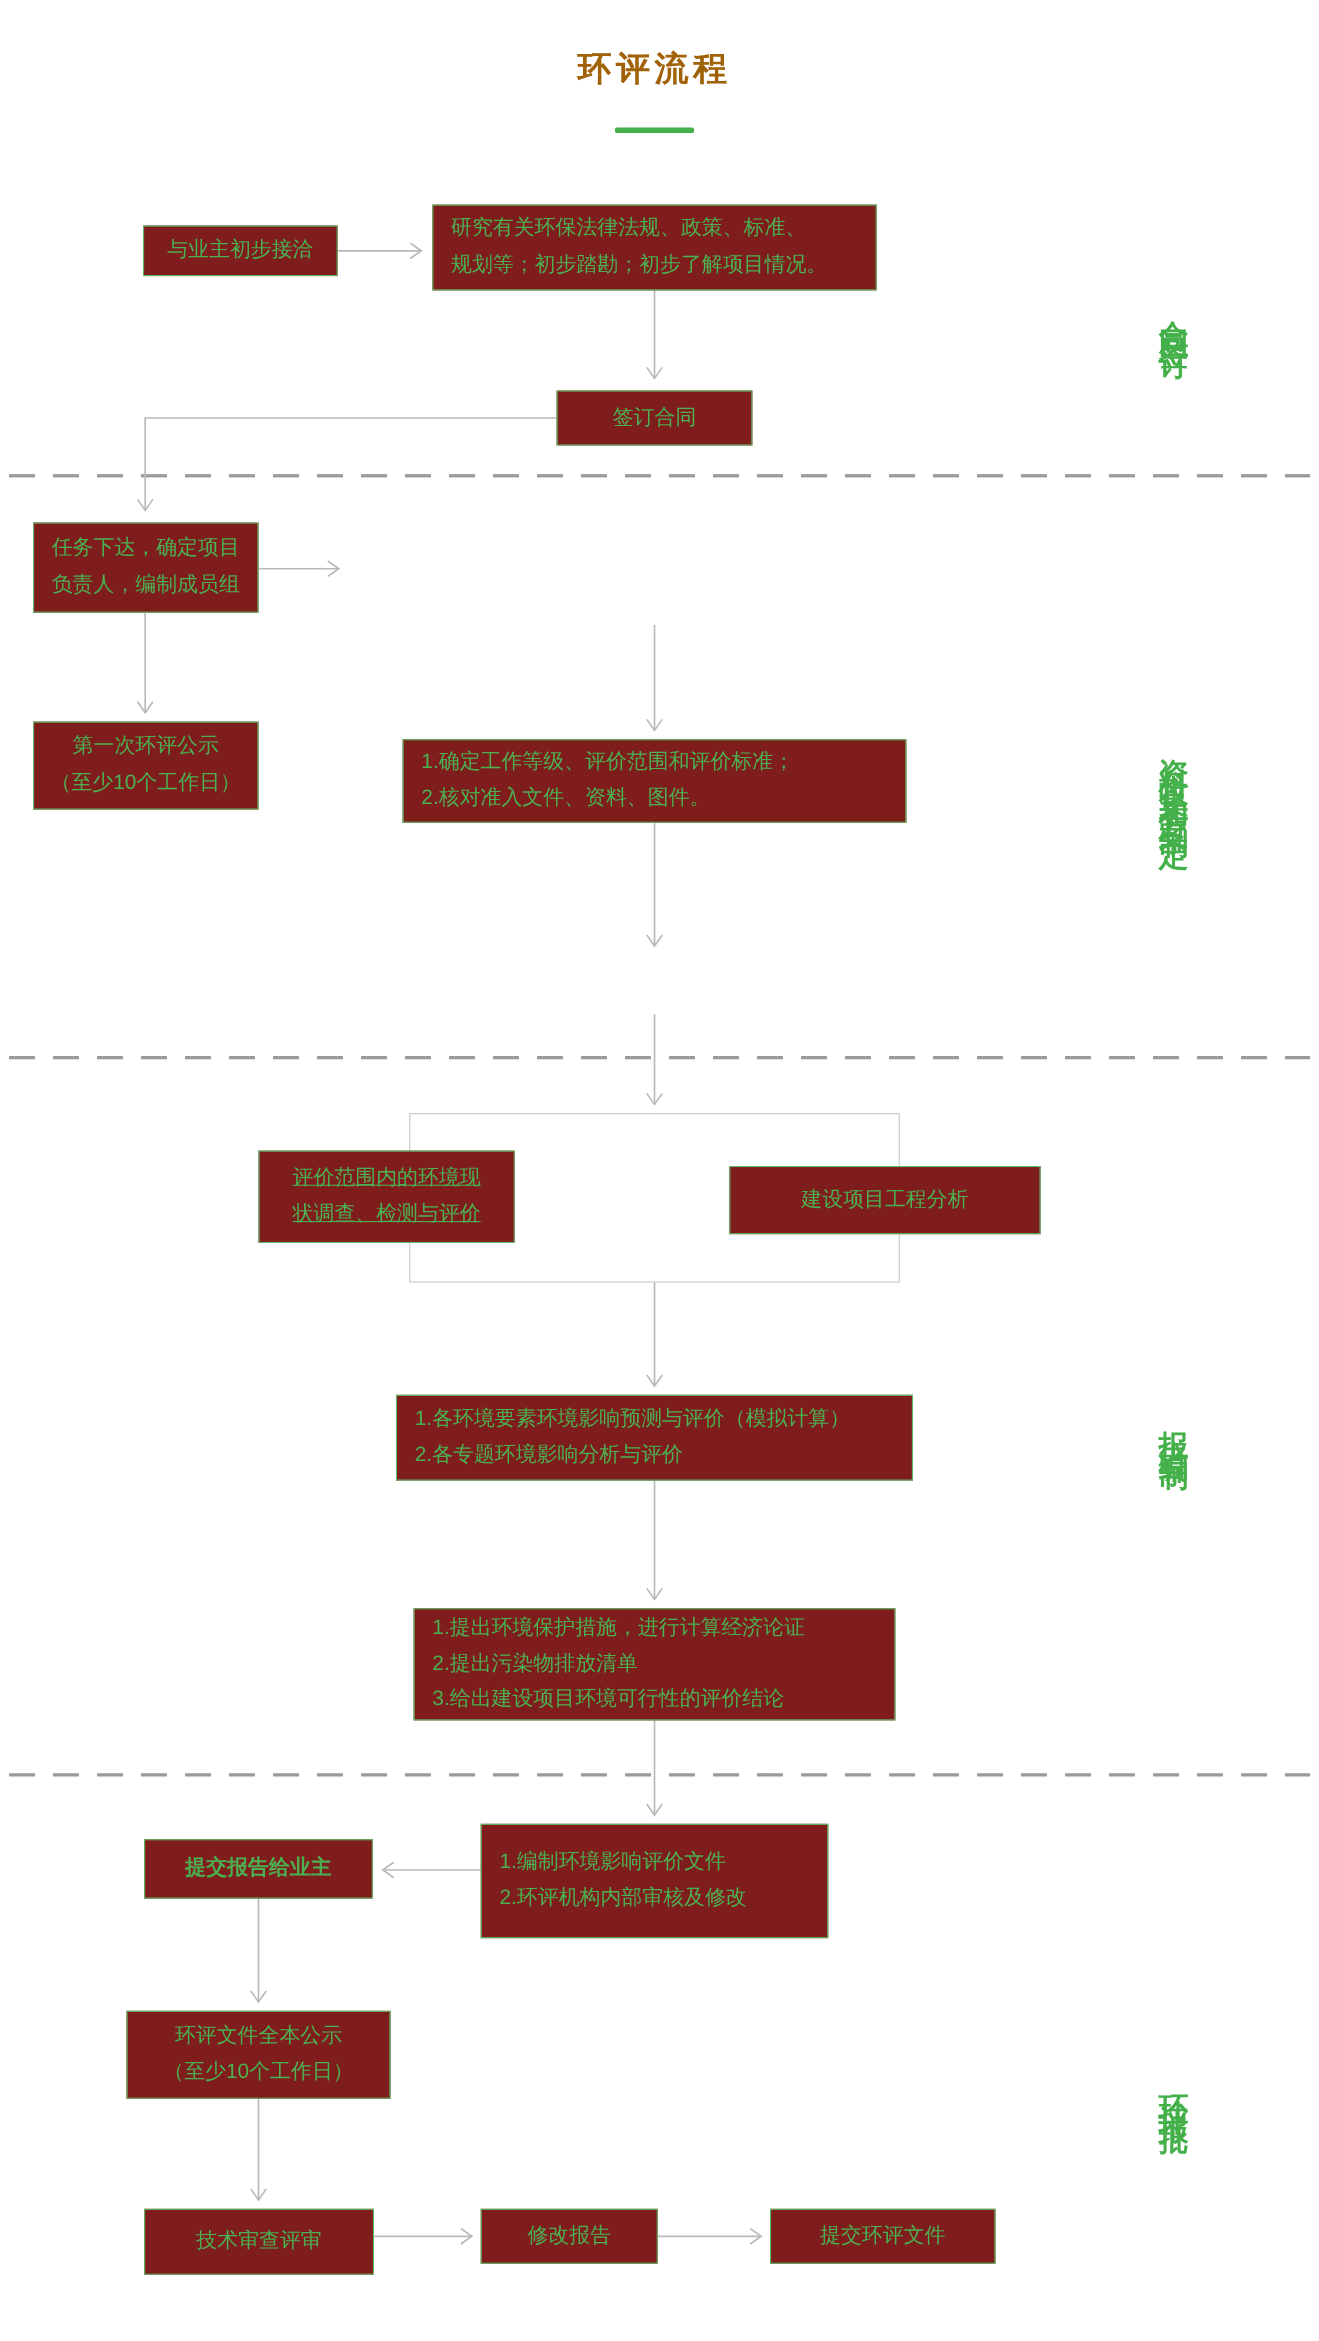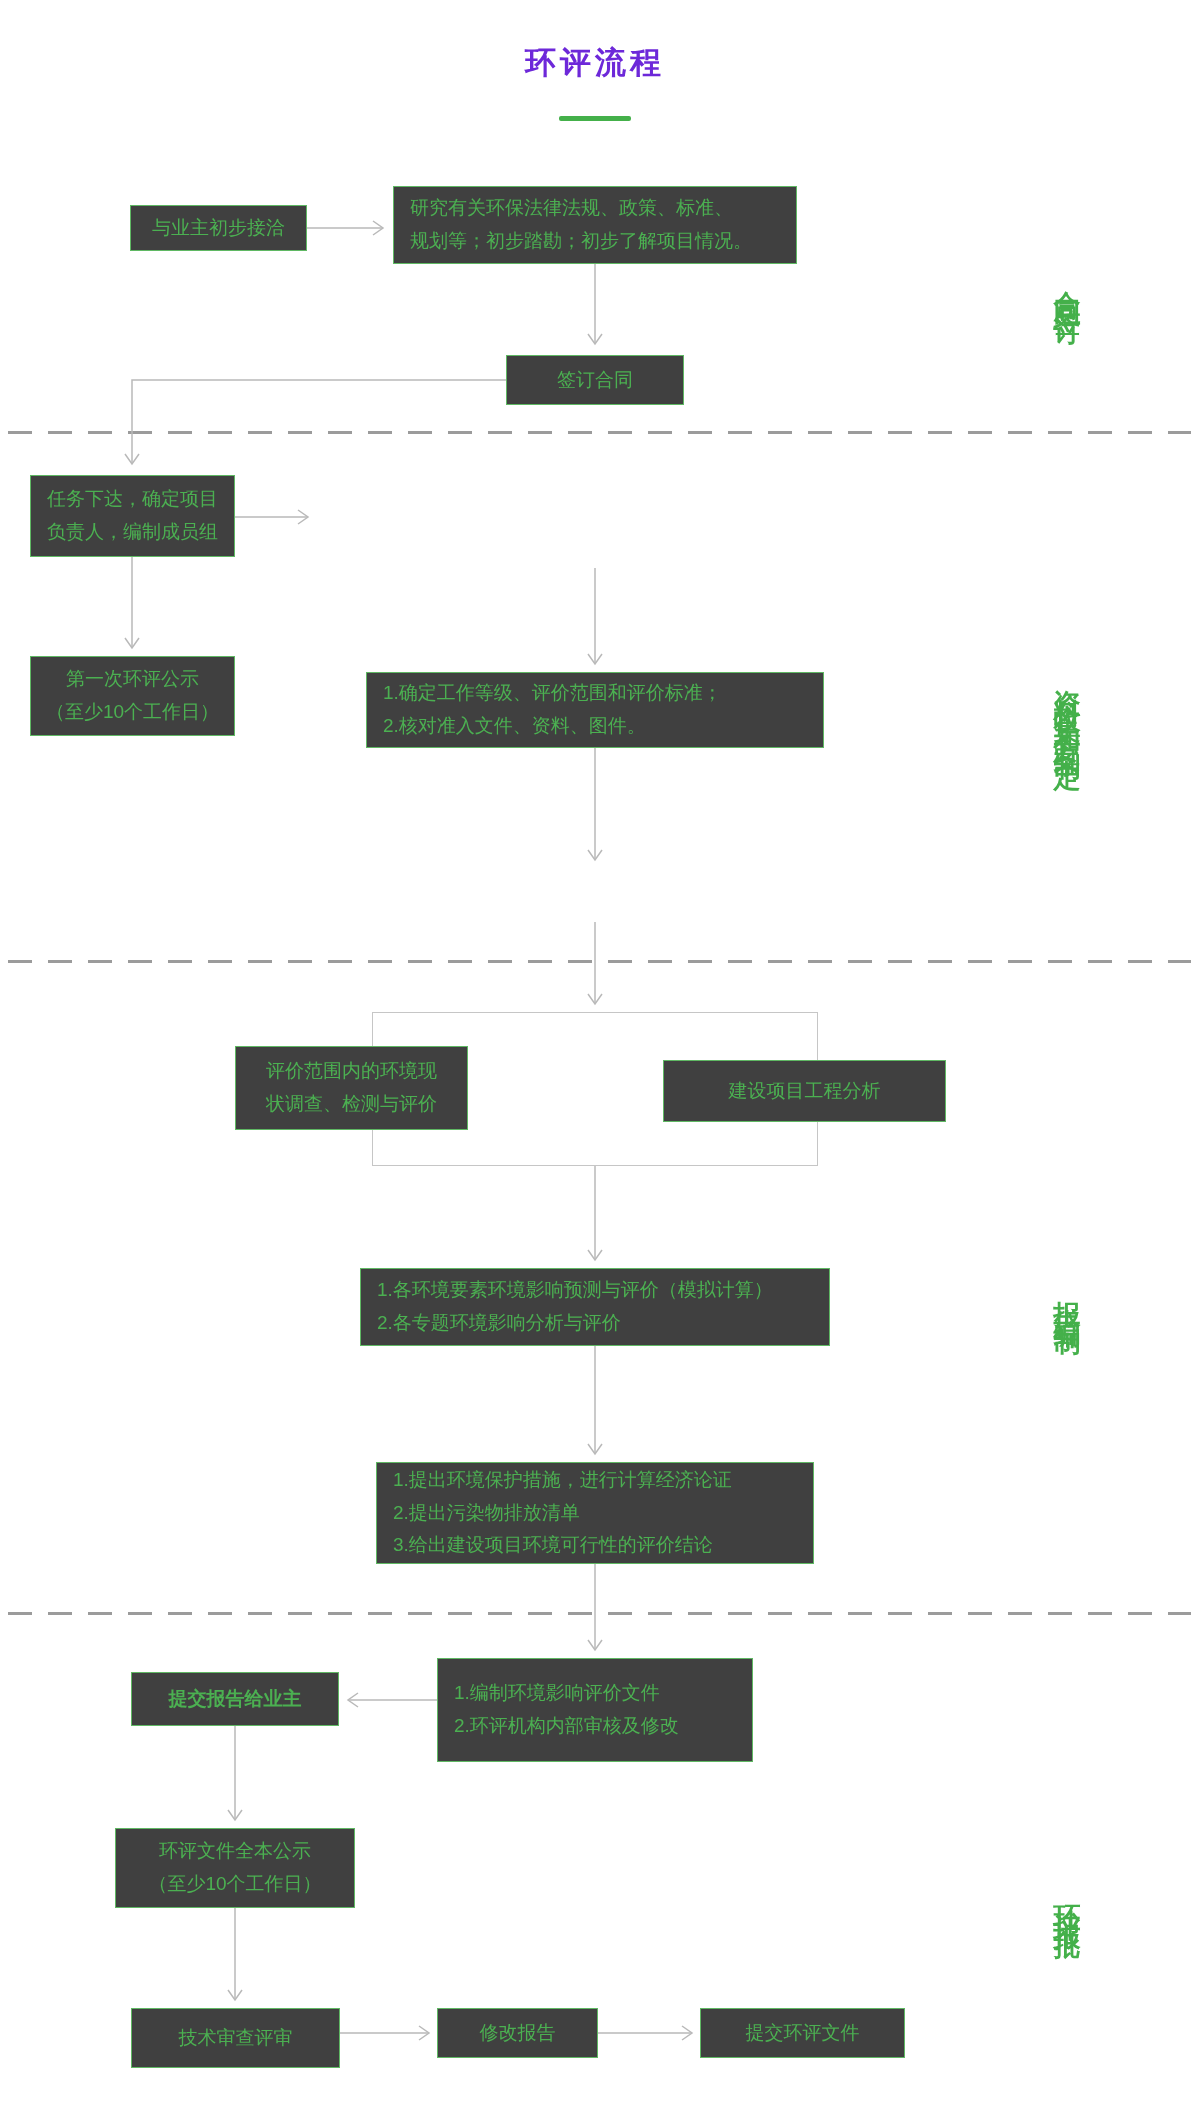--- a/index.html
+++ b/index.html
@@ -5,32 +5,32 @@
   * { margin:0; padding:0; box-sizing:border-box; }
   html,body { background:#ffffff; }
   body { font-family:"Liberation Sans","DejaVu Sans",sans-serif; }
   .canvas{
     position:relative; width:1199px; height:2128px;
     margin:0 auto; background:#ffffff; overflow:hidden;
   }
   .page-title{
     position:absolute; top:42px; left:0; width:1190px;
     text-align:center; font-size:31px; font-weight:bold;
-    letter-spacing:4px; color:#6d28d9;
+    letter-spacing:4px; color:#a16207;
   }
   .title-underline{
     position:absolute; top:116px; left:559px; width:72px; height:5px;
     background:#44b04a; border-radius:2px;
   }
   .dashline{
     position:absolute; left:8px; width:1183px; height:3px;
     background:repeating-linear-gradient(90deg,#9b9b9b 0 24px,transparent 24px 40px);
   }
   .node{
-    position:absolute; border:1px solid #5fb863; background:#404040;
+    position:absolute; border:1px solid #5fb863; background:#7f1d1d;
     color:#4bb051; font-size:19px; line-height:1.72;
     display:flex; align-items:center; justify-content:center;
     text-align:center; white-space:pre-line; z-index:3;
   }
   .node.left-text{
     justify-content:flex-start; text-align:left; padding:6px 14px 6px 16px;
   }
   .group-rect{
     position:absolute; border:1px solid #c6c6c6; background:transparent; z-index:1;
   }
@@ -94,21 +94,21 @@
 规划等；初步踏勘；初步了解项目情况。</div>
   <div class="node" style="left:506px; top:355px; width:178px; height:50px;">签订合同</div>
 
   <div class="node" style="left:30px; top:475px; width:205px; height:82px;">任务下达，确定项目
 负责人，编制成员组</div>
   <div class="node" style="left:30px; top:656px; width:205px; height:80px;">第一次环评公示
 （至少10个工作日）</div>
   <div class="node left-text" style="left:366px; top:672px; width:458px; height:76px;">1.确定工作等级、评价范围和评价标准；
 2.核对准入文件、资料、图件。</div>
 
-  <div class="node" style="left:235px; top:1046px; width:233px; height:84px;">评价范围内的环境现
+  <div class="node" style="left:235px; top:1046px; width:233px; height:84px;text-decoration:underline;">评价范围内的环境现
 状调查、检测与评价</div>
   <div class="node" style="left:663px; top:1060px; width:283px; height:62px;">建设项目工程分析</div>
   <div class="node left-text" style="left:360px; top:1268px; width:470px; height:78px;">1.各环境要素环境影响预测与评价（模拟计算）
 2.各专题环境影响分析与评价</div>
   <div class="node left-text" style="left:376px; top:1462px; width:438px; height:102px;">1.提出环境保护措施，进行计算经济论证
 2.提出污染物排放清单
 3.给出建设项目环境可行性的评价结论</div>
 
   <div class="node left-text" style="left:437px; top:1658px; width:316px; height:104px;">1.编制环境影响评价文件
 2.环评机构内部审核及修改</div>

